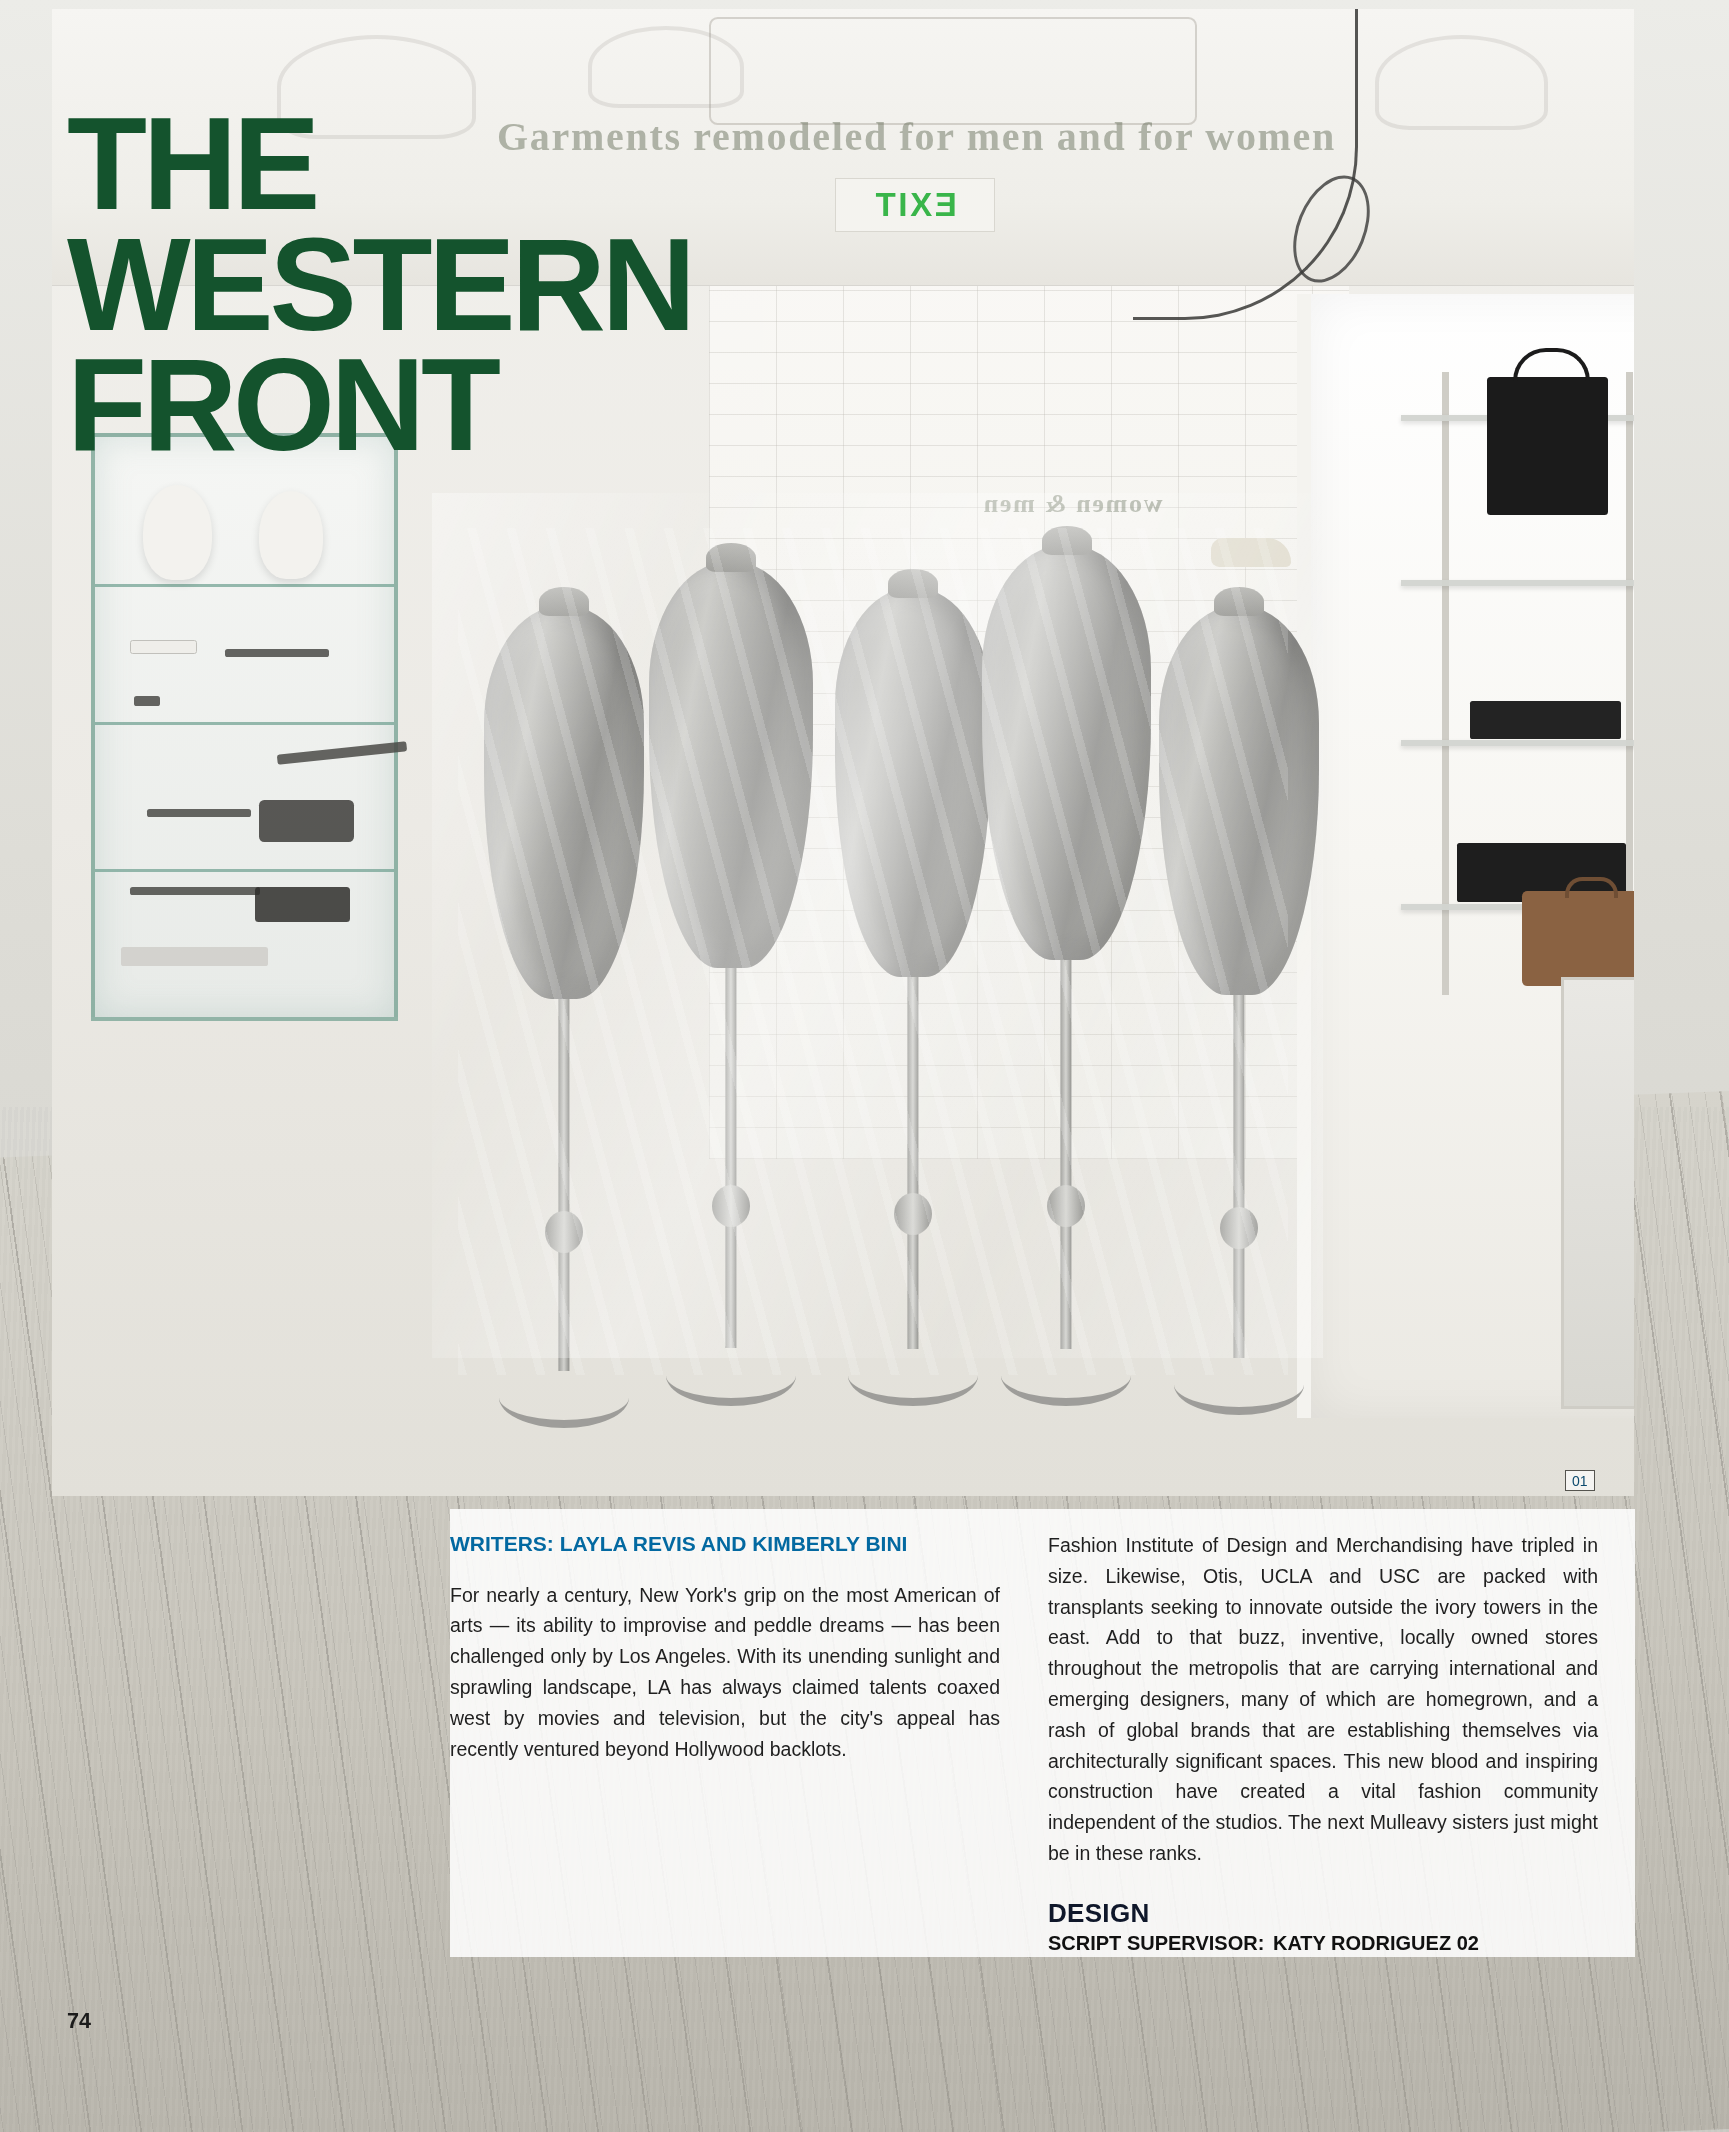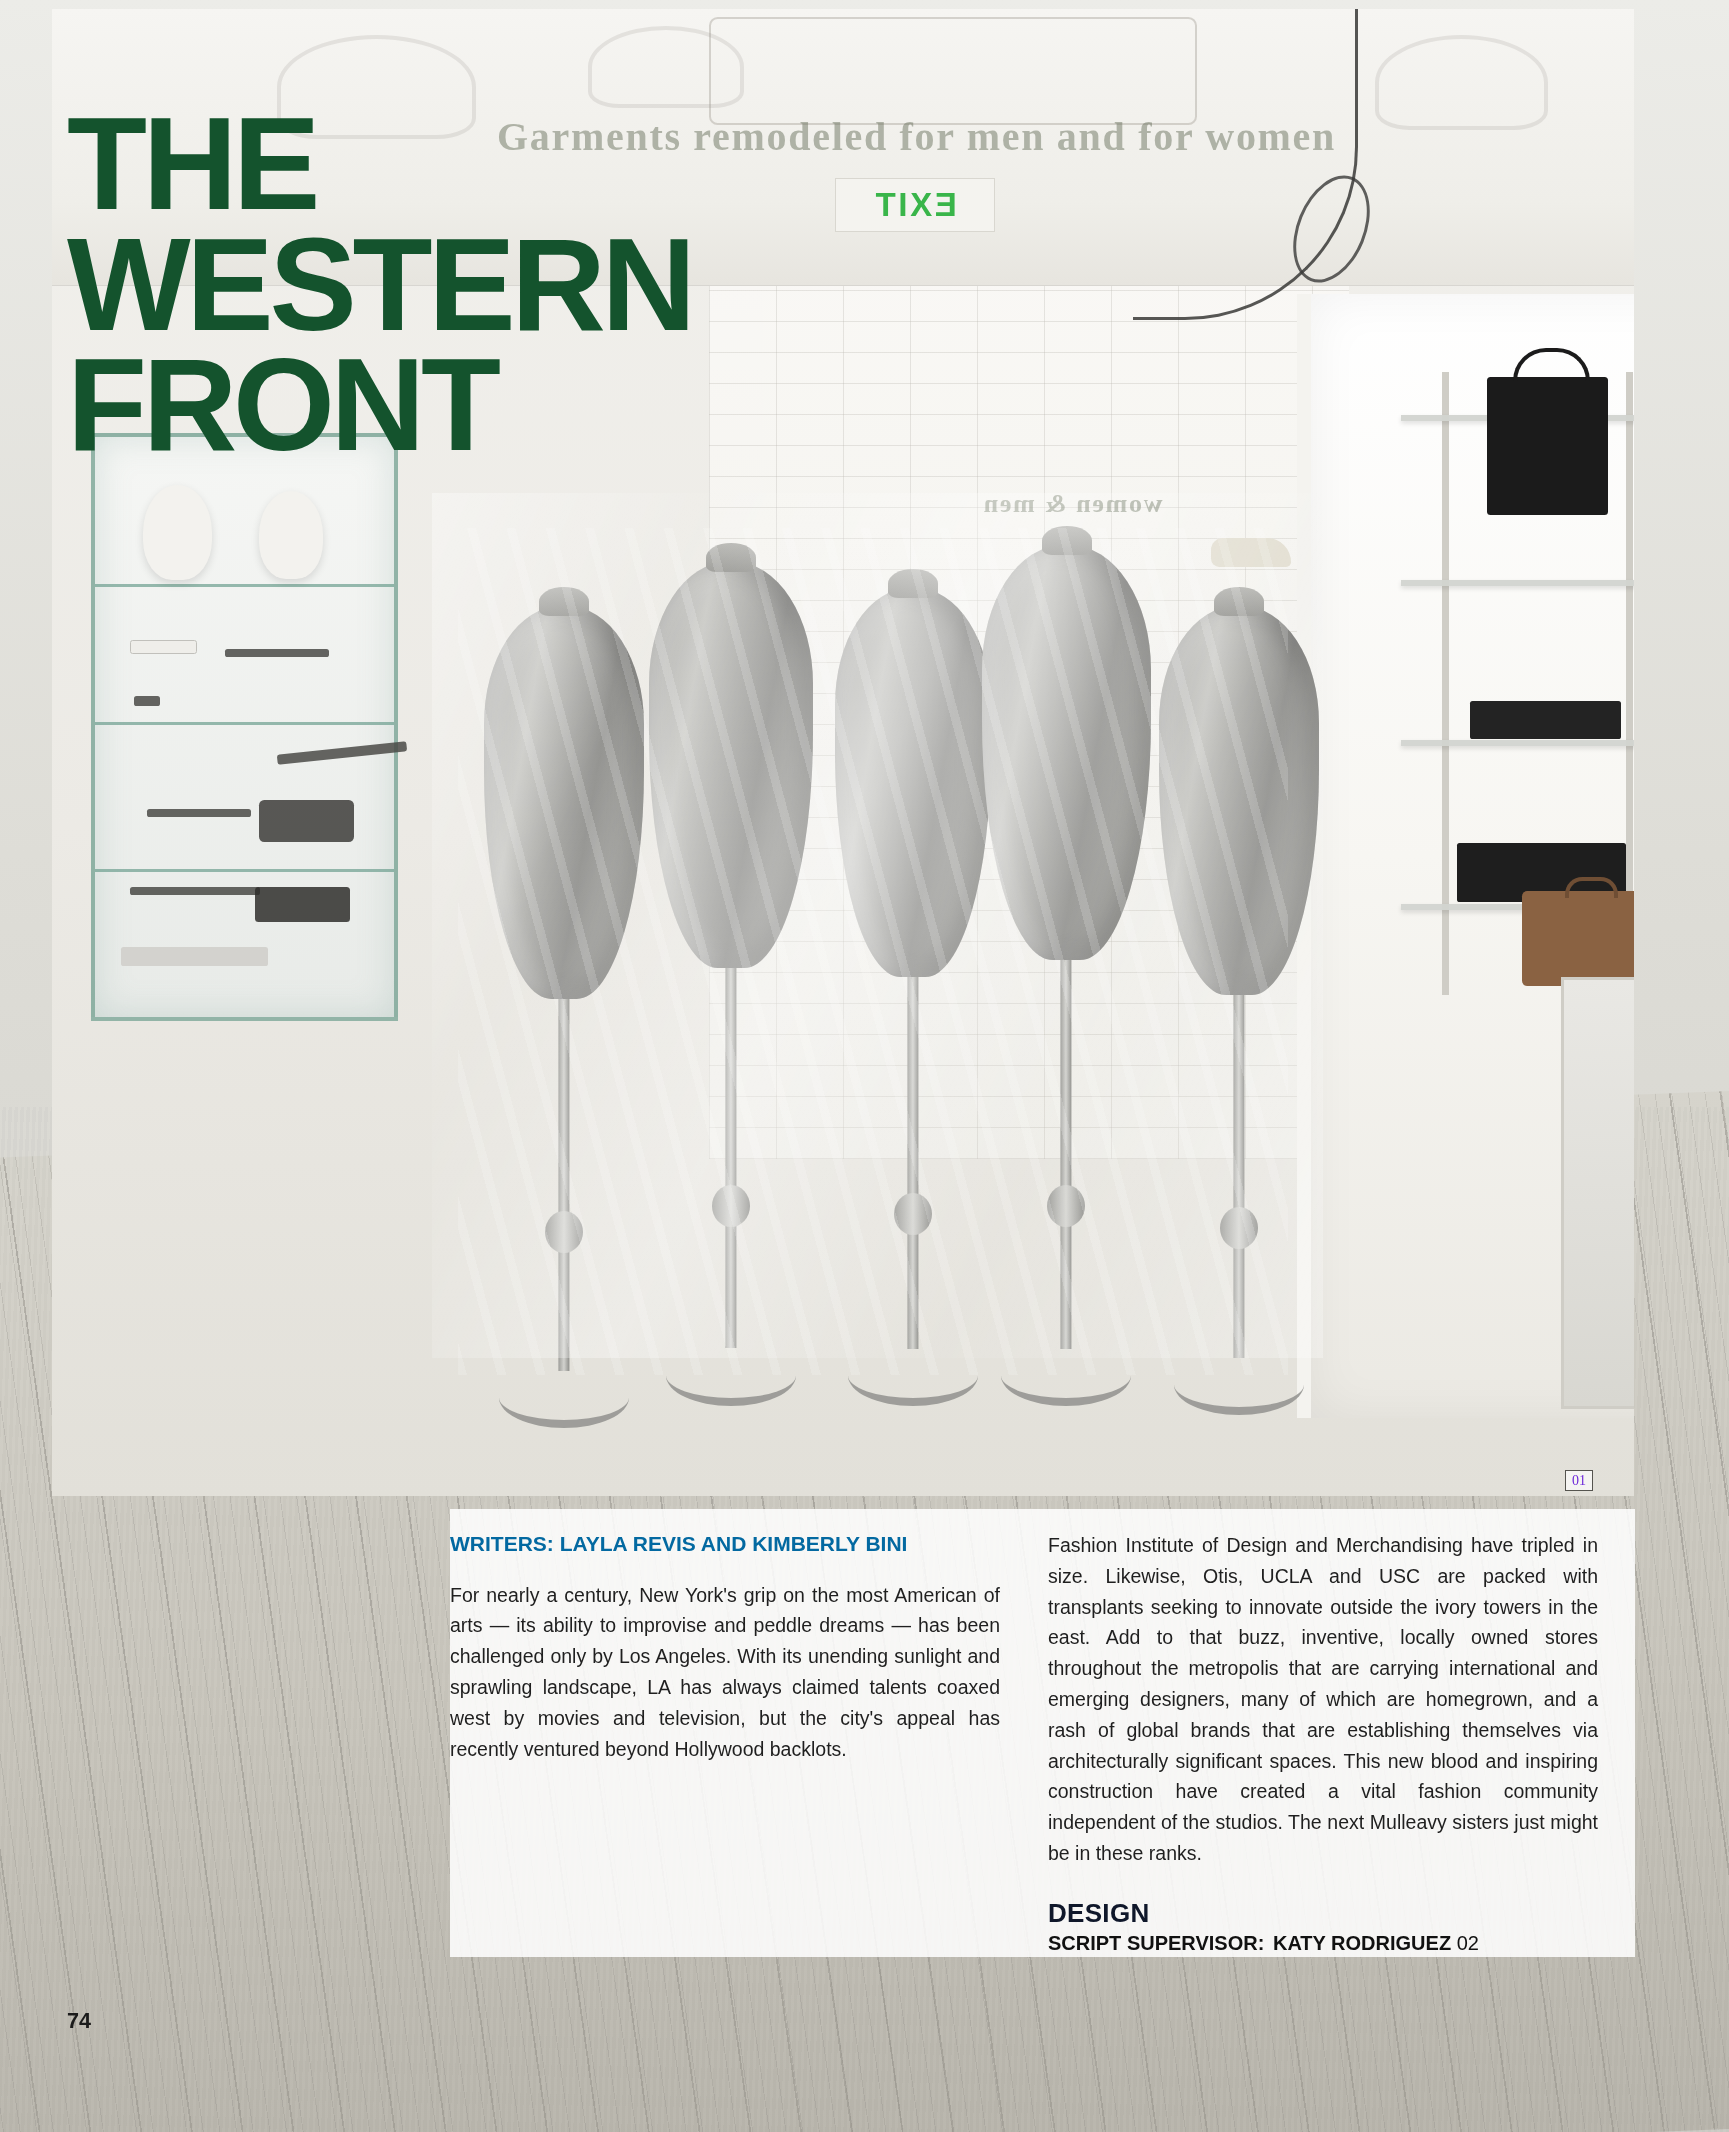--- a/index.html
+++ b/index.html
@@ -301,24 +301,24 @@
     color: #14532d;
     z-index: 40;
   }
 
   
   .credit-badge {
     position: absolute; left: 1565px; top: 1470px;
     border: 0.9px solid #55544f;
     padding: 1.7px 6px;
     font-size: 14px;
-    color: #6d28d9;
+    color: #0c4a6e;
     background: rgba(255,255,255,.65);
     z-index: 45;
-    font-family: Liberation Serif, serif;
+    font-family: Liberation Sans, sans-serif;
   }
 
   
   .textblock {
     position: absolute;
     left: 450px; top: 1509px;
     width: 1185px;
     background: rgba(255,255,255,0.86);
     padding: 21px 0 0 0;
     z-index: 30;
@@ -357,21 +357,21 @@
     margin: 29px 0 3.5px 0;
     letter-spacing: 0.3px;
   }
   .subhead {
     font-size: 20px;
     font-weight: 700;
     color: #111;
     margin: 0 0 1.7px 0;
   }
   .subhead .name { margin-left: 8.6px; }
-  .subhead .num { font-weight: 400; }
+  .subhead .num { font-weight: 700; }
   .tight { margin-top: 5.2px; }
 
   .folio {
     position: absolute; left: 67px; top: 2008px;
     font-size: 21.6px; font-weight: 700; color: #1b1b1b;
     z-index: 30;
   }
 
   
   .photo-fade {

